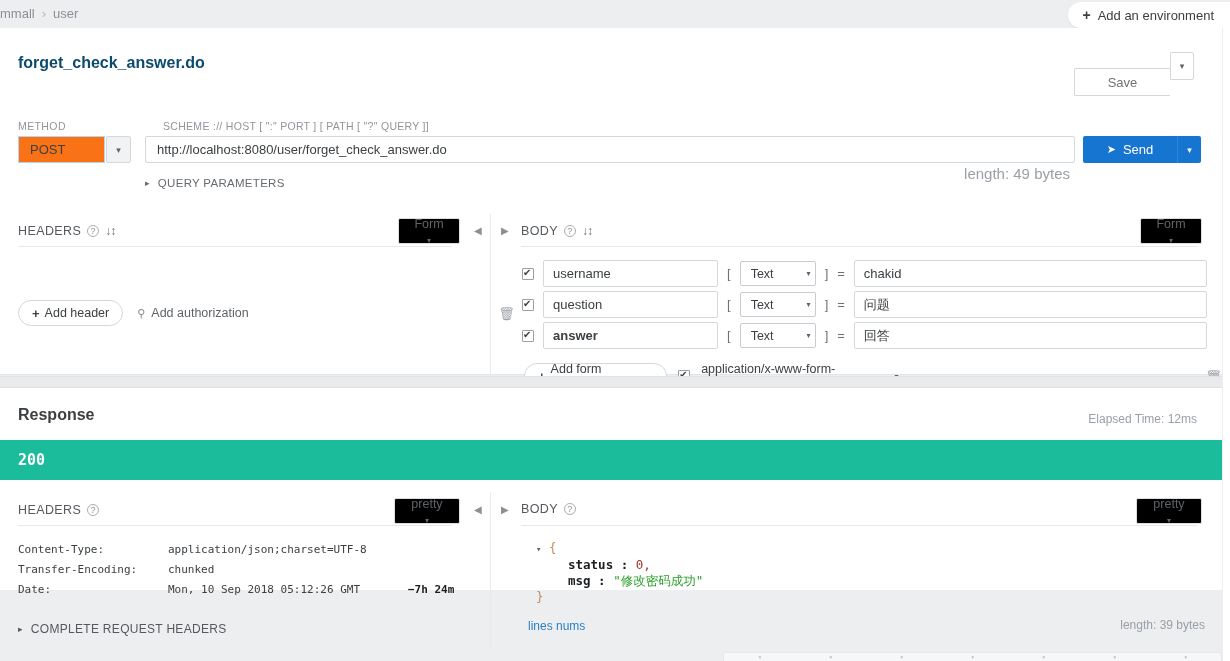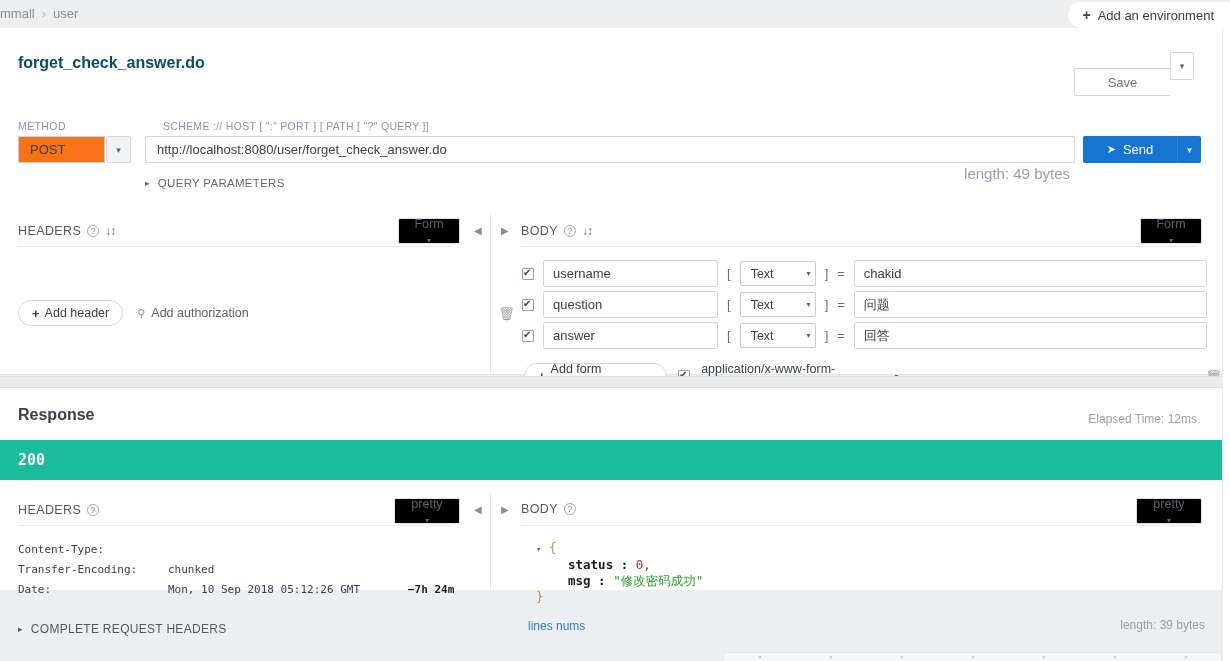--- a/index.html
+++ b/index.html
@@ -392,21 +392,21 @@
       <span class="sc">▾</span>
     </div>
     <span class="bracket">]</span>
     <span class="bracket">=</span>
     <div class="tin" style="width:353px;">问题</div>
     <span class="xbtn" style="margin-left:11px;">✕</span>
   </div>
 
   <div class="row" style="left:522px; top:294px; gap:9px;">
     <div class="cb checked"></div>
-    <div class="tin" style="width:175px;">answer</div>
+    <div class="tin" style="width:175px;font-weight:bold;">answer</div>
     <span class="bracket">[</span>
     <div class="selbox" style="width:76px;">
       <span>Text</span>
       <span class="sc">▾</span>
     </div>
     <span class="bracket">]</span>
     <span class="bracket">=</span>
     <div class="tin" style="width:353px;">回答</div>
     <span class="xbtn" style="margin-left:11px;">✕</span>
   </div>
@@ -440,20 +440,21 @@
 <div class="hline" style="left:18px; top:525px; width:434px;"></div>
 <div class="form-dd" style="left:394px; top:498px; width:66px;">
   <span>pretty</span>
   <span style="font-size:8px;">▾</span>
 </div>
 <div class="collapse-arrow" style="left:474px; top:504px;">◀</div>
 
 <div class="mono" style="position:absolute; left:18px; top:540px; width:460px; line-height:20px;">
   <div style="position:relative; height:20px;">
     <span class="hdr-key">Content-Type:</span>
+    <span class="hdr-val">application/json;charset=UTF-8</span>
   </div>
   <div style="position:relative; height:20px;">
     <span class="hdr-key">Transfer-Encoding:</span>
     <span class="hdr-val">chunked</span>
   </div>
   <div style="position:relative; height:20px;">
     <span class="hdr-key">Date:</span>
     <span class="hdr-val">Mon, 10 Sep 2018 05:12:26 GMT</span>
     <span class="tz-off" style="position:absolute; left:390px;">−7h 24m</span>
   </div>

